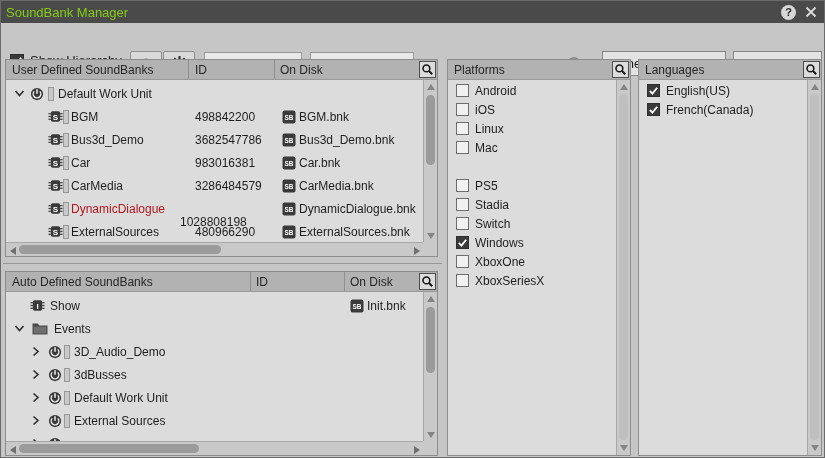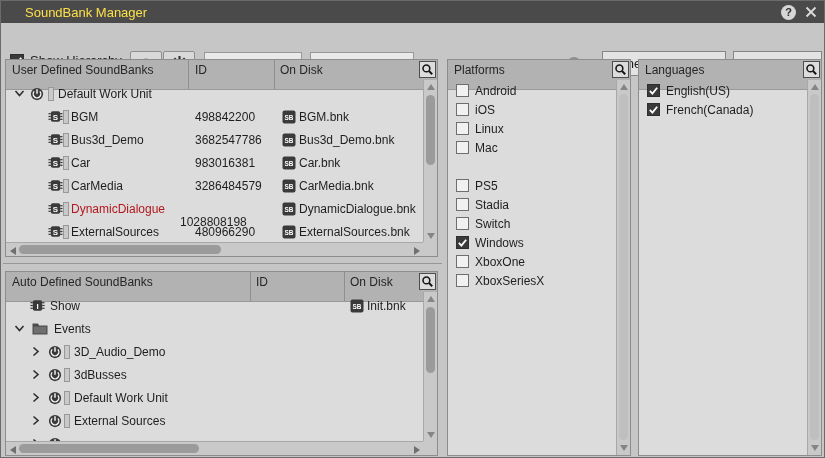--- a/index.html
+++ b/index.html
@@ -4,21 +4,21 @@
 <style>
   * { margin:0; padding:0; box-sizing:border-box; }
   html,body { width:825px; height:458px; overflow:hidden; background:#c6c6c6;
               font-family:"Liberation Sans", sans-serif; }
   .window { position:relative; width:825px; height:458px; background:#c6c6c6;
             border:1px solid #6b6b6b; }
 
   
   .titlebar { position:absolute; left:0; top:0; width:100%; height:22px;
               background:#4a4a4a; display:flex; align-items:center; }
-  .titlebar .title { color:#fde047; font-size:13px; padding-left:24px; }
+  .titlebar .title { color:#84cc16; font-size:13px; padding-left:5px; }
   .tb-btns { position:absolute; right:6px; top:0; height:22px; display:flex; align-items:center; gap:8px; }
   .help-circle { width:15px; height:15px; border-radius:50%; background:#d6d6d6; color:#2a2a2a;
                  font-size:11px; font-weight:bold; display:flex; align-items:center; justify-content:center; cursor:default; }
   .close-x { width:14px; height:14px; display:flex; align-items:center; justify-content:center; }
 
   
   .toolbar { position:absolute; left:0; top:22px; width:100%; height:34px; background:#c6c6c6; }
   .cb { width:14px; height:14px; border:1px solid #6e6e6e; background:#f1f1f1; display:inline-flex;
         align-items:center; justify-content:center; }
   .cb.checked { background:#3a3a3a; border-color:#2e2e2e; }
@@ -33,21 +33,21 @@
   .info-badge { position:absolute; top:33px; left:566px; display:flex; align-items:center; gap:6px;
                 color:#8f8f8f; font-size:13px; }
   .info-i { width:14px; height:14px; border-radius:50%; background:#8f8f8f; color:#fff; font-size:10px;
             font-weight:bold; display:flex; align-items:center; justify-content:center; font-style:normal; }
   .gen-btn { position:absolute; top:28px; height:25px; background:#e3e3e3; border:1px solid #868686;
              font-size:13px; color:#1c1c1c; display:flex; align-items:center; justify-content:center;
              font-family:"Liberation Sans",sans-serif; }
 
   
   .panel { position:absolute; background:#dcdcdc; border:1px solid #8d8d8d; }
-  .phead { position:absolute; left:0; top:0; right:0; height:30px; background:#b2b2b2;
+  .phead { position:absolute; left:0; top:0; right:0; height:20px; background:#b2b2b2;
            border-bottom:1px solid #999; font-size:12px; color:#262626; }
   .phead .ptitle { position:absolute; left:6px; top:3px; }
   .colsep { position:absolute; top:0; bottom:0; width:1px; background:#8f8f8f; }
   .collbl { position:absolute; top:3px; }
   .search-btn { position:absolute; right:1px; top:1px; width:17px; height:17px; background:#dcdcdc;
                 border:1px solid #4e4e4e; display:flex; align-items:center; justify-content:center; }
 
   .rows { position:absolute; left:0; overflow:hidden; }
   .trow { position:absolute; left:0; right:0; height:23px; font-size:12px; color:#1e1e1e; }
   .trow .abs { position:absolute; top:0; height:23px; display:flex; align-items:center; }

